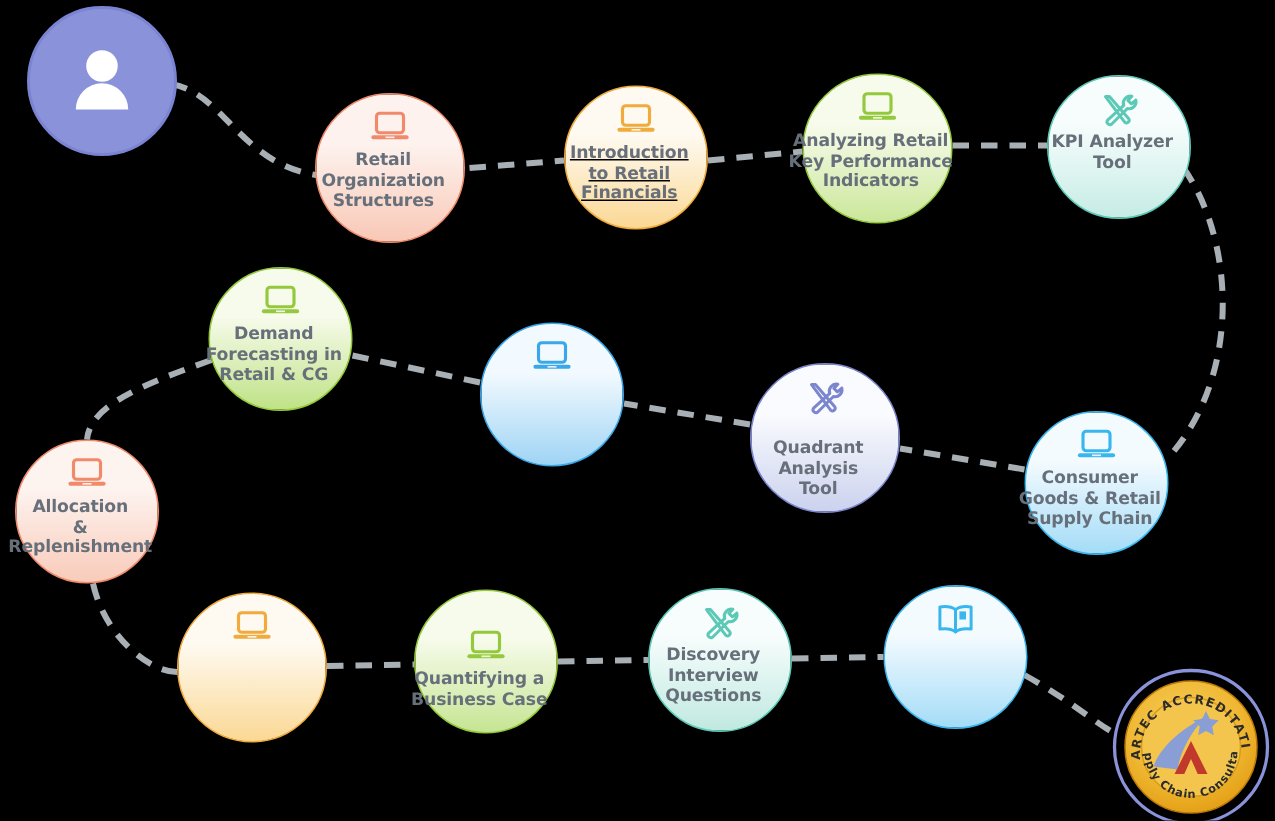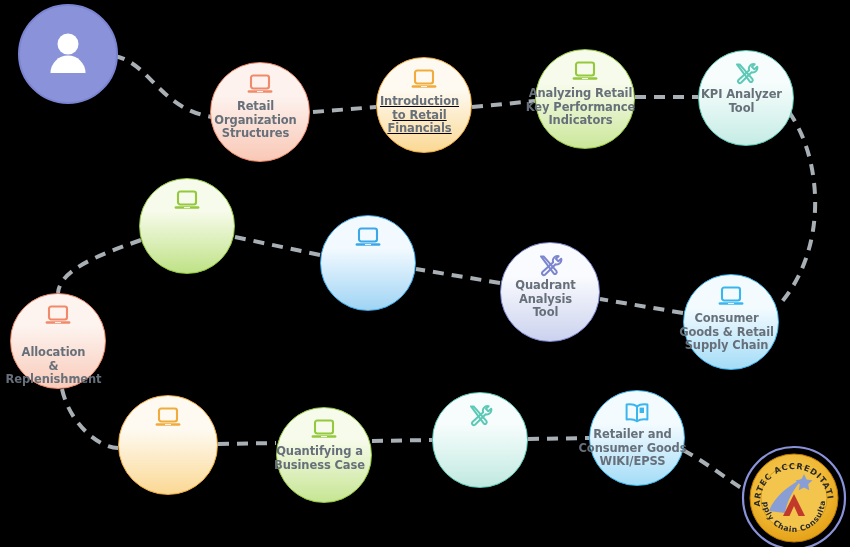--- a/index.html
+++ b/index.html
@@ -121,88 +121,91 @@
           </svg></span>
         <span class="label" style="font-size: 11.5px; color: rgb(103, 112, 122); margin-top: 3px; width: 114px; margin-left: -9px;">KPI Analyzer
 Tool</span>
       </div>
       <div class="node" style="left: 139px; top: 178px; width: 96px; height: 96px; border: 1.6px solid rgb(148, 201, 61); background: linear-gradient(rgb(247, 251, 235) 0%, rgb(247, 251, 235) 34%, rgb(191, 226, 134) 100%); padding-top: 10px;">
         <span class="icon"><svg width="28" height="24" viewBox="0 0 28 24">
             <rect x="5" y="2.5" width="18" height="13" rx="2.2" ry="2.2" fill="none" stroke="#94c93d" stroke-width="2.1"></rect>
             <rect x="1.6" y="17.2" width="24.8" height="2.6" rx="1.3" fill="#94c93d"></rect>
             <rect x="11" y="18" width="6" height="1.1" fill="#ffffff" opacity="0.85"></rect>
           </svg></span>
+        <span class="label" style="font-size: 11.5px; color: rgb(103, 112, 122); margin-top: 3px; width: 114px; margin-left: -9px;">Demand
+Forecasting in
+Retail &amp; CG</span>
       </div>
       <div class="node" style="left: 320px; top: 215px; width: 96px; height: 96px; border: 1.6px solid rgb(58, 167, 232); background: linear-gradient(rgb(243, 250, 255) 0%, rgb(243, 250, 255) 34%, rgb(159, 212, 244) 100%); padding-top: 10px;">
         <span class="icon"><svg width="28" height="24" viewBox="0 0 28 24">
             <rect x="5" y="2.5" width="18" height="13" rx="2.2" ry="2.2" fill="none" stroke="#3aa7e8" stroke-width="2.1"></rect>
             <rect x="1.6" y="17.2" width="24.8" height="2.6" rx="1.3" fill="#3aa7e8"></rect>
             <rect x="11" y="18" width="6" height="1.1" fill="#ffffff" opacity="0.85"></rect>
           </svg></span>
       </div>
       <div class="node" style="left: 500px; top: 242px; width: 100px; height: 100px; border: 1.6px solid rgb(123, 134, 207); background: linear-gradient(rgb(250, 251, 254) 0%, rgb(250, 251, 254) 34%, rgb(203, 210, 238) 100%); padding-top: 10px;">
         <span class="icon"><svg width="28" height="24" viewBox="0 0 28 24">
             <path d="M5,3.4 L7.6,3.4 L20.5,18.2 a1.8,1.8 0 0 1 -2.6,2.4 Z" fill="none" stroke="#7b86cf" stroke-width="2" stroke-linejoin="round"></path>
             <path d="M22.6,3.2 a4.6,4.6 0 0 0 -5.4,6.1 L6.4,19.1 a1.9,1.9 0 0 0 2.6,2.7 L19.6,11.3 a4.6,4.6 0 0 0 5.6,-5.6 L22.3,8.2 L19.9,5.9 Z" fill="none" stroke="#7b86cf" stroke-width="2" stroke-linejoin="round"></path>
           </svg></span>
-        <span class="label" style="font-size: 11.5px; color: rgb(103, 112, 122); margin-top: 2px; width: 118px; margin-left: -9px;">Quadrant
+        <span class="label" style="font-size: 11.5px; color: rgb(103, 112, 122); margin-top: 15px; width: 118px; margin-left: -9px;">Quadrant
 Analysis
 Tool</span>
       </div>
       <div class="node" style="left: 683px; top: 274px; width: 96px; height: 96px; border: 1.6px solid rgb(58, 182, 239); background: linear-gradient(rgb(244, 251, 255) 0%, rgb(244, 251, 255) 34%, rgb(164, 220, 247) 100%); padding-top: 10px; align-items: center;">
         <span class="icon"><svg width="28" height="24" viewBox="0 0 28 24">
             <rect x="5" y="2.5" width="18" height="13" rx="2.2" ry="2.2" fill="none" stroke="#3ab6ef" stroke-width="2.1"></rect>
             <rect x="1.6" y="17.2" width="24.8" height="2.6" rx="1.3" fill="#3ab6ef"></rect>
             <rect x="11" y="18" width="6" height="1.1" fill="#ffffff" opacity="0.85"></rect>
           </svg></span>
         <span class="label" style="font-size: 11.5px; color: rgb(103, 112, 122); margin-top: 3px; width: 114px; margin-left: -9px;">Consumer
 Goods &amp; Retail
 Supply Chain</span>
       </div>
-      <div class="node" style="left: 10px; top: 293px; width: 96px; height: 96px; border: 1.6px solid rgb(240, 138, 106); background: linear-gradient(rgb(253, 243, 239) 0%, rgb(253, 243, 239) 34%, rgb(249, 203, 186) 100%); padding-top: 10px; gap: 15px;">
+      <div class="node" style="left: 10px; top: 293px; width: 96px; height: 96px; border: 1.6px solid rgb(240, 138, 106); background: linear-gradient(rgb(253, 243, 239) 0%, rgb(253, 243, 239) 34%, rgb(249, 203, 186) 100%); padding-top: 10px;">
         <span class="icon"><svg width="28" height="24" viewBox="0 0 28 24">
             <rect x="5" y="2.5" width="18" height="13" rx="2.2" ry="2.2" fill="none" stroke="#f08a6a" stroke-width="2.1"></rect>
             <rect x="1.6" y="17.2" width="24.8" height="2.6" rx="1.3" fill="#f08a6a"></rect>
             <rect x="11" y="18" width="6" height="1.1" fill="#ffffff" opacity="0.85"></rect>
           </svg></span>
         <span class="label" style="font-size: 11.5px; color: rgb(103, 112, 122); margin-top: 3px; width: 114px; margin-left: -9px;">Allocation
 &amp;
 Replenishment</span>
       </div>
       <div class="node" style="left: 118px; top: 395px; width: 100px; height: 100px; border: 1.6px solid rgb(240, 171, 60); background: linear-gradient(rgb(254, 250, 241) 0%, rgb(254, 250, 241) 34%, rgb(251, 216, 148) 100%); padding-top: 10px;">
         <span class="icon"><svg width="28" height="24" viewBox="0 0 28 24">
             <rect x="5" y="2.5" width="18" height="13" rx="2.2" ry="2.2" fill="none" stroke="#f0ab3c" stroke-width="2.1"></rect>
             <rect x="1.6" y="17.2" width="24.8" height="2.6" rx="1.3" fill="#f0ab3c"></rect>
             <rect x="11" y="18" width="6" height="1.1" fill="#ffffff" opacity="0.85"></rect>
           </svg></span>
       </div>
-      <div class="node" style="left: 276px; top: 407px; width: 96px; height: 96px; border: 1.6px solid rgb(148, 201, 61); background: linear-gradient(rgb(247, 251, 235) 0%, rgb(247, 251, 235) 34%, rgb(198, 229, 147) 100%); padding-top: 10px;">
+      <div class="node" style="left: 276px; top: 393px; width: 96px; height: 96px; border: 1.6px solid rgb(148, 201, 61); background: linear-gradient(rgb(247, 251, 235) 0%, rgb(247, 251, 235) 34%, rgb(198, 229, 147) 100%); padding-top: 10px; justify-content: center;">
         <span class="icon"><svg width="28" height="24" viewBox="0 0 28 24">
             <rect x="5" y="2.5" width="18" height="13" rx="2.2" ry="2.2" fill="none" stroke="#94c93d" stroke-width="2.1"></rect>
             <rect x="1.6" y="17.2" width="24.8" height="2.6" rx="1.3" fill="#94c93d"></rect>
             <rect x="11" y="18" width="6" height="1.1" fill="#ffffff" opacity="0.85"></rect>
           </svg></span>
         <span class="label" style="font-size: 11.5px; color: rgb(103, 112, 122); margin-top: 3px; width: 114px; margin-left: -9px;">Quantifying a
 Business Case</span>
       </div>
       <div class="node" style="left: 432px; top: 392px; width: 96px; height: 96px; border: 1.6px solid rgb(92, 201, 183); background: linear-gradient(rgb(246, 253, 252) 0%, rgb(246, 253, 252) 34%, rgb(192, 233, 224) 100%); padding-top: 10px;">
         <span class="icon"><svg width="28" height="24" viewBox="0 0 28 24">
             <path d="M5,3.4 L7.6,3.4 L20.5,18.2 a1.8,1.8 0 0 1 -2.6,2.4 Z" fill="none" stroke="#5cc9b7" stroke-width="2" stroke-linejoin="round"></path>
             <path d="M22.6,3.2 a4.6,4.6 0 0 0 -5.4,6.1 L6.4,19.1 a1.9,1.9 0 0 0 2.6,2.7 L19.6,11.3 a4.6,4.6 0 0 0 5.6,-5.6 L22.3,8.2 L19.9,5.9 Z" fill="none" stroke="#5cc9b7" stroke-width="2" stroke-linejoin="round"></path>
           </svg></span>
+        <span class="label" style="font-size: 11.5px; color: rgb(103, 112, 122); margin-top: 3px; width: 114px; margin-left: -9px;">Discovery
+Interview
+Questions</span>
       </div>
       <div class="node" style="left: 589px; top: 390px; width: 96px; height: 96px; border: 1.6px solid rgb(58, 182, 239); background: linear-gradient(rgb(244, 251, 255) 0%, rgb(244, 251, 255) 34%, rgb(164, 220, 247) 100%); padding-top: 10px;">
         <span class="icon"><svg width="28" height="24" viewBox="0 0 28 24">
             <path d="M14,5.4 C11.4,3.4 7.6,3 3.6,3.6 L3.6,18.4 C7.6,17.8 11.4,18.2 14,20.2 Z" fill="none" stroke="#3ab6ef" stroke-width="2" stroke-linejoin="round"></path>
             <path d="M14,5.4 C16.6,3.4 20.4,3 24.4,3.6 L24.4,18.4 C20.4,17.8 16.6,18.2 14,20.2 Z" fill="none" stroke="#3ab6ef" stroke-width="2" stroke-linejoin="round"></path>
             <rect x="16.6" y="6.6" width="4.4" height="5.4" fill="#3ab6ef"></rect>
           </svg></span>
-        <span class="label" style="font-size: 11.5px; color: rgb(103, 112, 122); margin-top: 3px; width: 114px; margin-left: -9px;">Retailer and
-Consumer Goods
-WIKI/EPSS</span>
       </div>
     </div>
 
   <div id="badge" style="left: 741px; top: 445px; height: 106px; width: 106px;">
     <svg width="106" height="106" viewBox="0 0 106 106">
       <defs>
         <path id="arcTop" d="M 19,58 A 34,34 0 0 1 87,58"></path>
         <path id="arcBottom" d="M 22,56 A 31,31 0 0 0 84,56"></path>
         <radialGradient id="goldGrad" cx="45%" cy="35%" r="70%">
           <stop offset="0%" stop-color="#f6cd5c"></stop>

